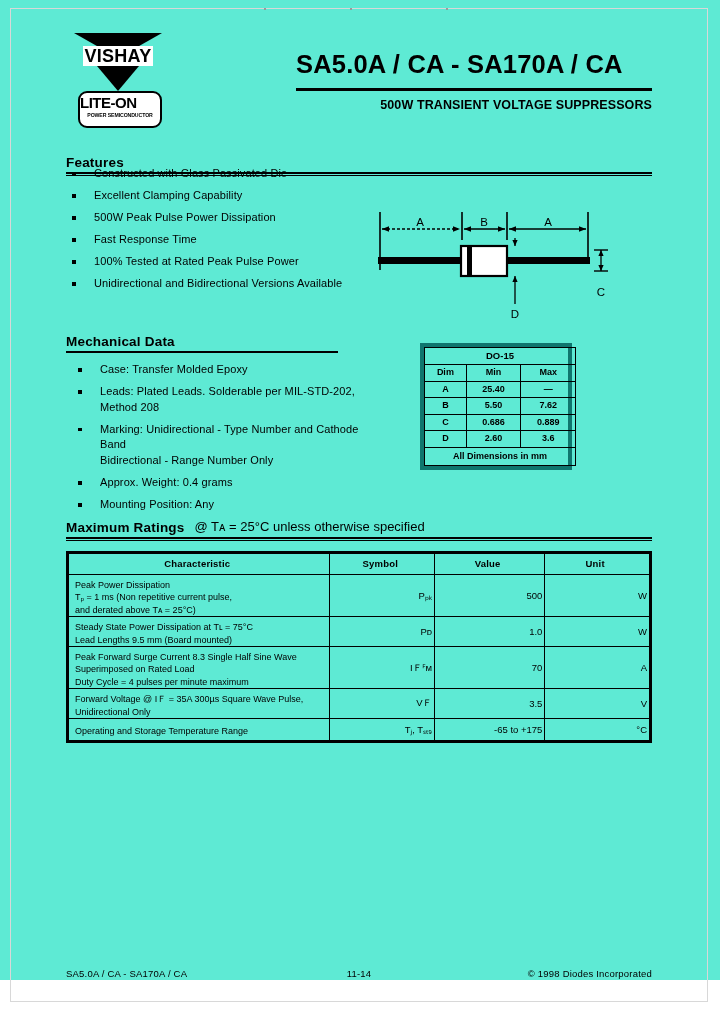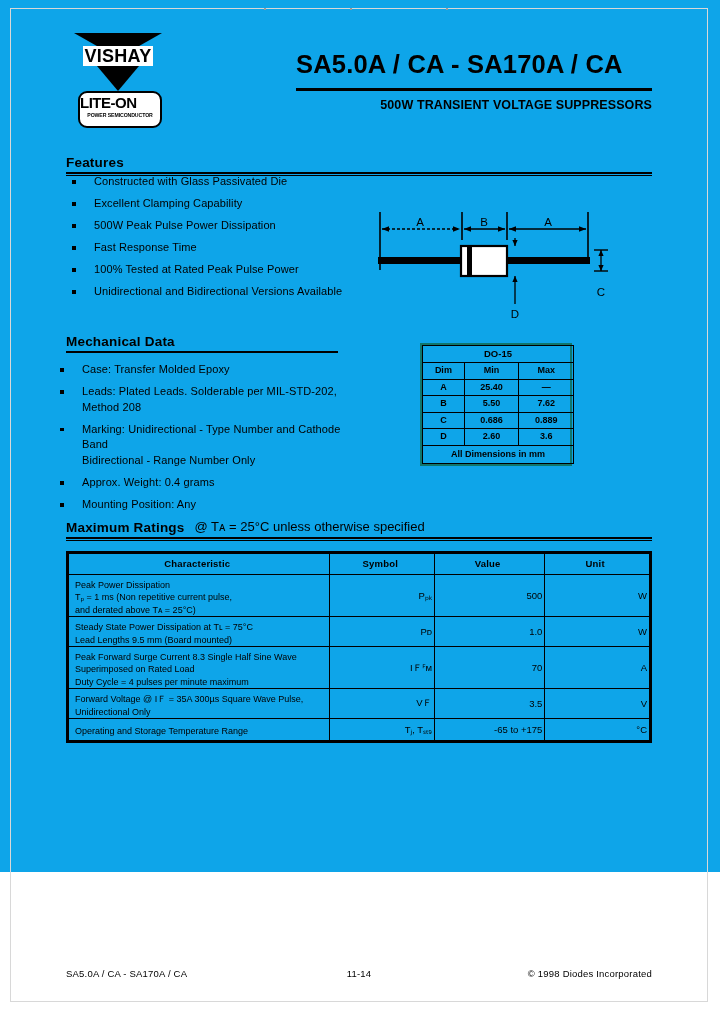--- a/index.html
+++ b/index.html
@@ -12,22 +12,22 @@
     height: 1012px;
     font-family: "Liberation Sans", sans-serif;
     color: #000000;
     position: relative;
     overflow: hidden;
   }
   .page {
     position: absolute;
     left: 0; top: 0;
     width: 720px;
-    height: 872px;
-    background: #0ea5e9;
+    height: 980px;
+    background: #5eead4;
   }
   
   .scan-frame {
     position: absolute;
     left: 10px; top: 8px;
     width: 698px; height: 994px;
     border: 1px solid #d8d8d8;
     box-sizing: border-box;
     pointer-events: none;
   }
@@ -182,22 +182,22 @@
     margin-bottom: 6.5px;
     letter-spacing: 0.1px;
   }
   ul.bul li::before {
     content: "";
     position: absolute;
     left: 6px; top: 6px;
     width: 3.5px; height: 3.5px;
     background: #000;
   }
-  .features-list { position: absolute; left: 66px; top: 174px; width: 300px; }
-  .mech-list { position: absolute; left: 54px; top: 362px; width: 300px; }
+  .features-list { position: absolute; left: 66px; top: 166px; width: 300px; }
+  .mech-list { position: absolute; left: 72px; top: 362px; width: 300px; }
 
   
   .pkg-draw {
     position: absolute;
     left: 372px; top: 200px;
     width: 280px; height: 125px;
   }
 
   
   .dim-table-wrap {
@@ -215,21 +215,21 @@
     text-align: center;
     padding: 2px 0 2.5px 0;
     font-weight: bold;
     line-height: 11px;
   }
   table.dim .title-cell { font-size: 9.5px; padding: 2px 0 3px 0; }
   table.dim .hdr { font-size: 9px; }
   table.dim .val { font-weight: bold; font-size: 9px; }
   table.dim .footer-cell { font-size: 9px; padding: 3px 0; }
   .dim-outer {
-    border: 2px solid #0f766e;
+    border: 4px solid #0f766e;
     box-sizing: content-box;
   }
 
   
   .maxr-table-wrap {
     position: absolute;
     left: 66px; top: 551px;
     width: 586px;
     border: 2px solid #000;
     box-sizing: border-box;

